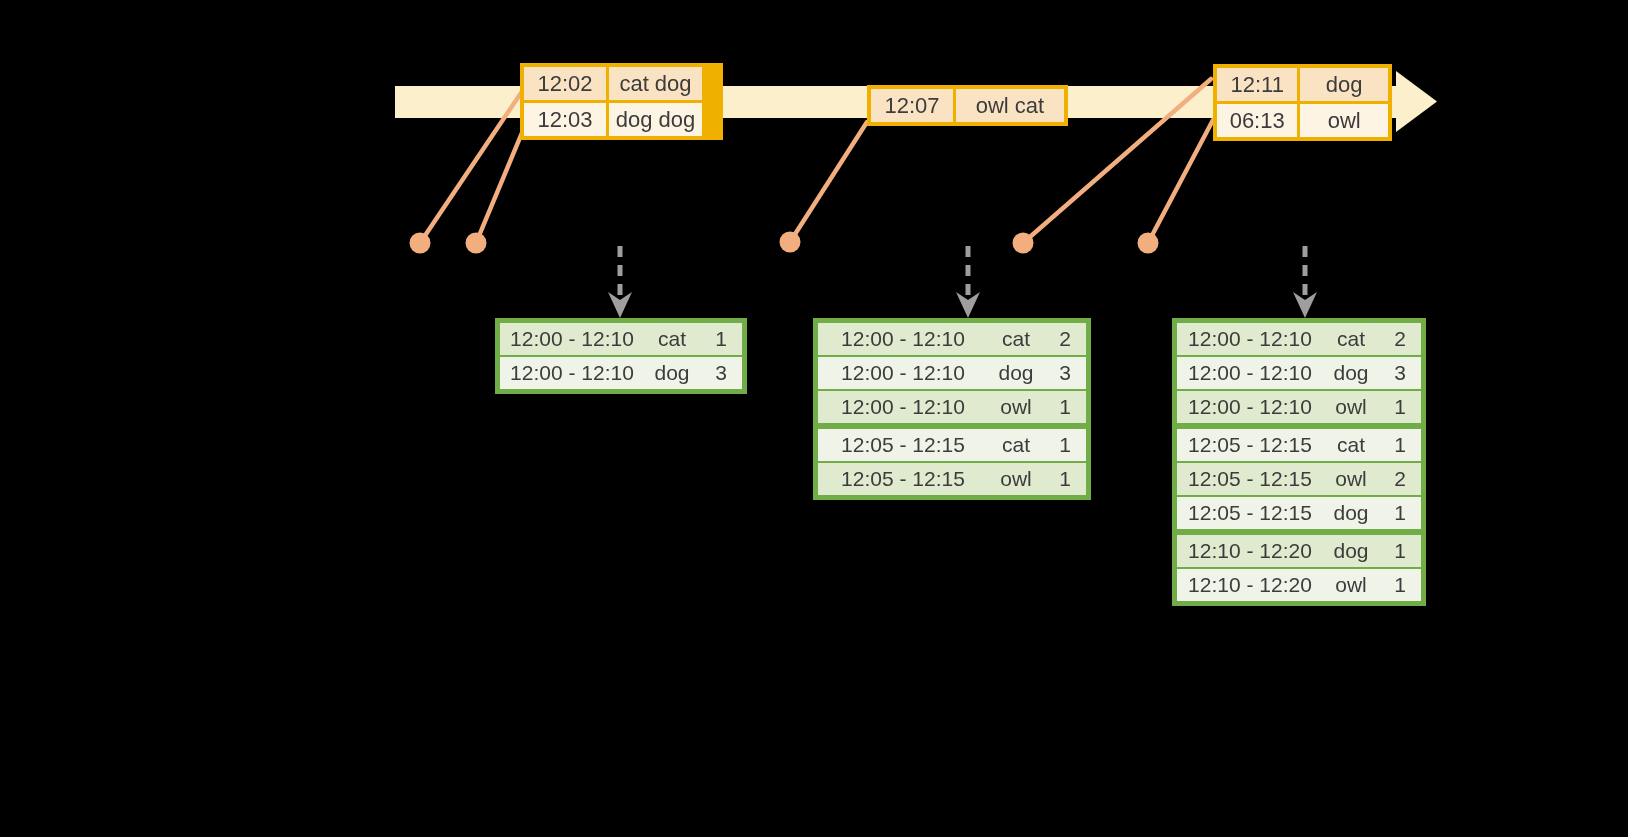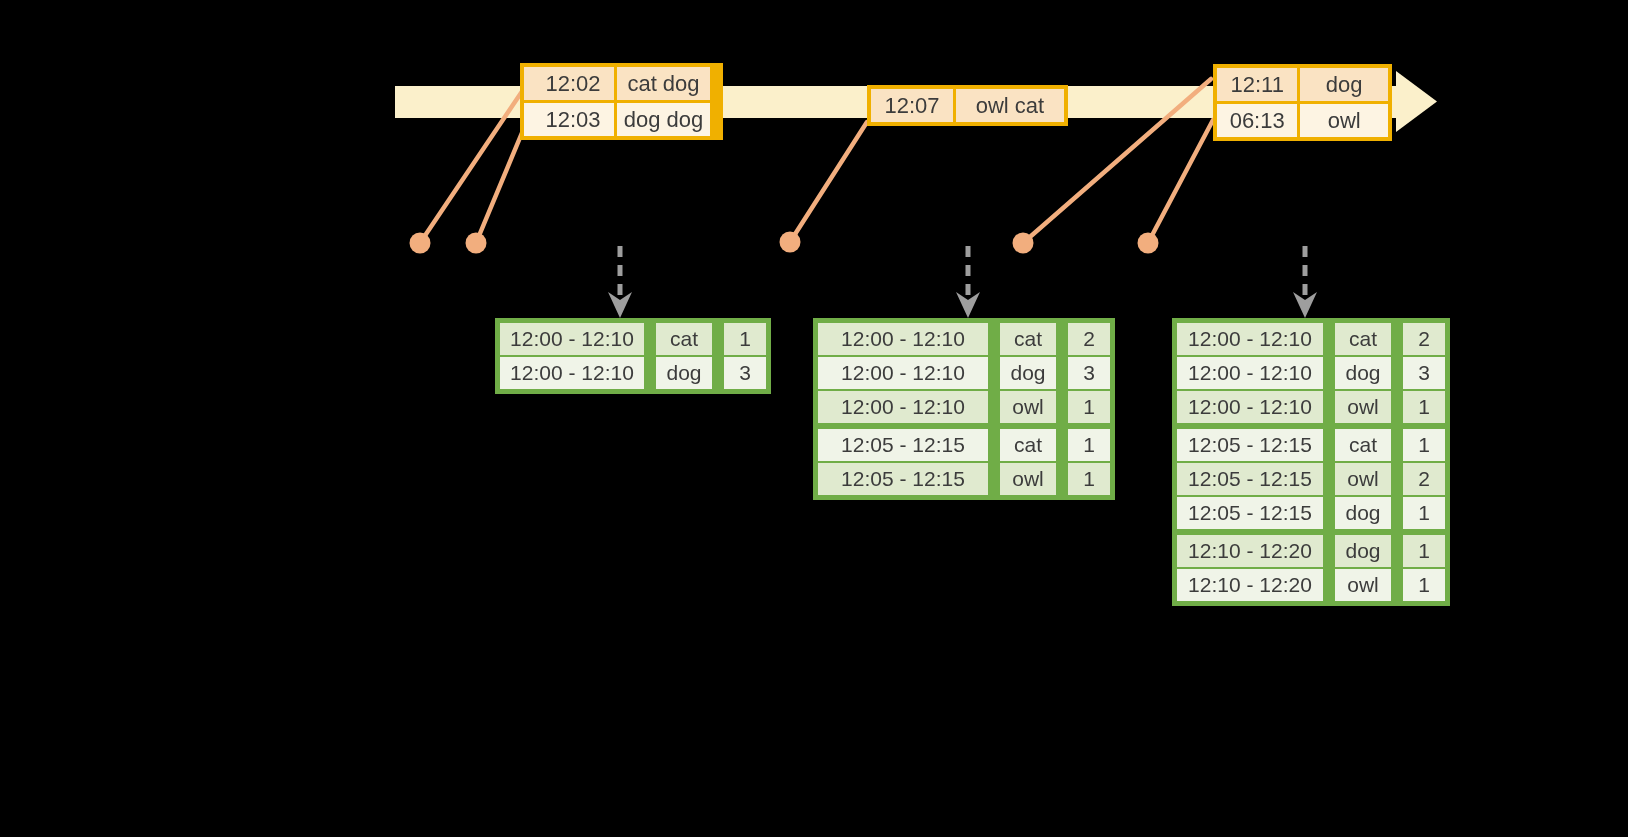--- a/index.html
+++ b/index.html
@@ -16,37 +16,37 @@
   }
   .erow { display:flex; }
   .erow + .erow { margin-top:3px; }
   .ecell {
     height:33px; line-height:33px; text-align:center;
     font-size:22px; overflow:hidden; white-space:nowrap;
   }
   .ecell.time { margin-right:3px; }
   .etable .shade-a .ecell { background:#fae3c3; }
   .etable .shade-b .ecell { background:#fdf4e3; }
-  .t1 .time { width:82px;padding-left:8px; } .t1 .words { width:93px; }
+  .t1 .time { width:82px; } .t1 .words { width:93px; }
   .t2 .time { width:82px; } .t2 .words { width:108px; }
   .t3 .time { width:88px; } .t3 .words { width:96px; }
 
   
   .gtable {
     position:absolute; background:#70ad47; padding:5px;
     display:flex; flex-direction:column; box-sizing:border-box;
   }
   .grow { display:flex; }
   .grow + .grow { margin-top:2px; }
   .gtable .grow.group-start { margin-top:6px; }
   .gcell {
     height:32px; line-height:32px; text-align:center;
     font-size:21px; overflow:hidden; white-space:nowrap;
   }
-  .gcell.window, .gcell.key { margin-right:12px; }
+  .gcell.window, .gcell.key { margin-right:0; }
   .gtable .shade-a .gcell { background:#e0eacf; }
   .gtable .shade-b .gcell { background:#f0f4e8; }
   .g1 .window { width:144px; } .g1 .key { width:56px; } .g1 .count { width:42px; }
   .g2 .window { width:170px; } .g2 .key { width:56px; } .g2 .count { width:42px; }
   .g3 .window { width:146px; } .g3 .key { width:56px; } .g3 .count { width:42px; }
 </style>
 </head>
 <body>
 
 <div class="canvas">

